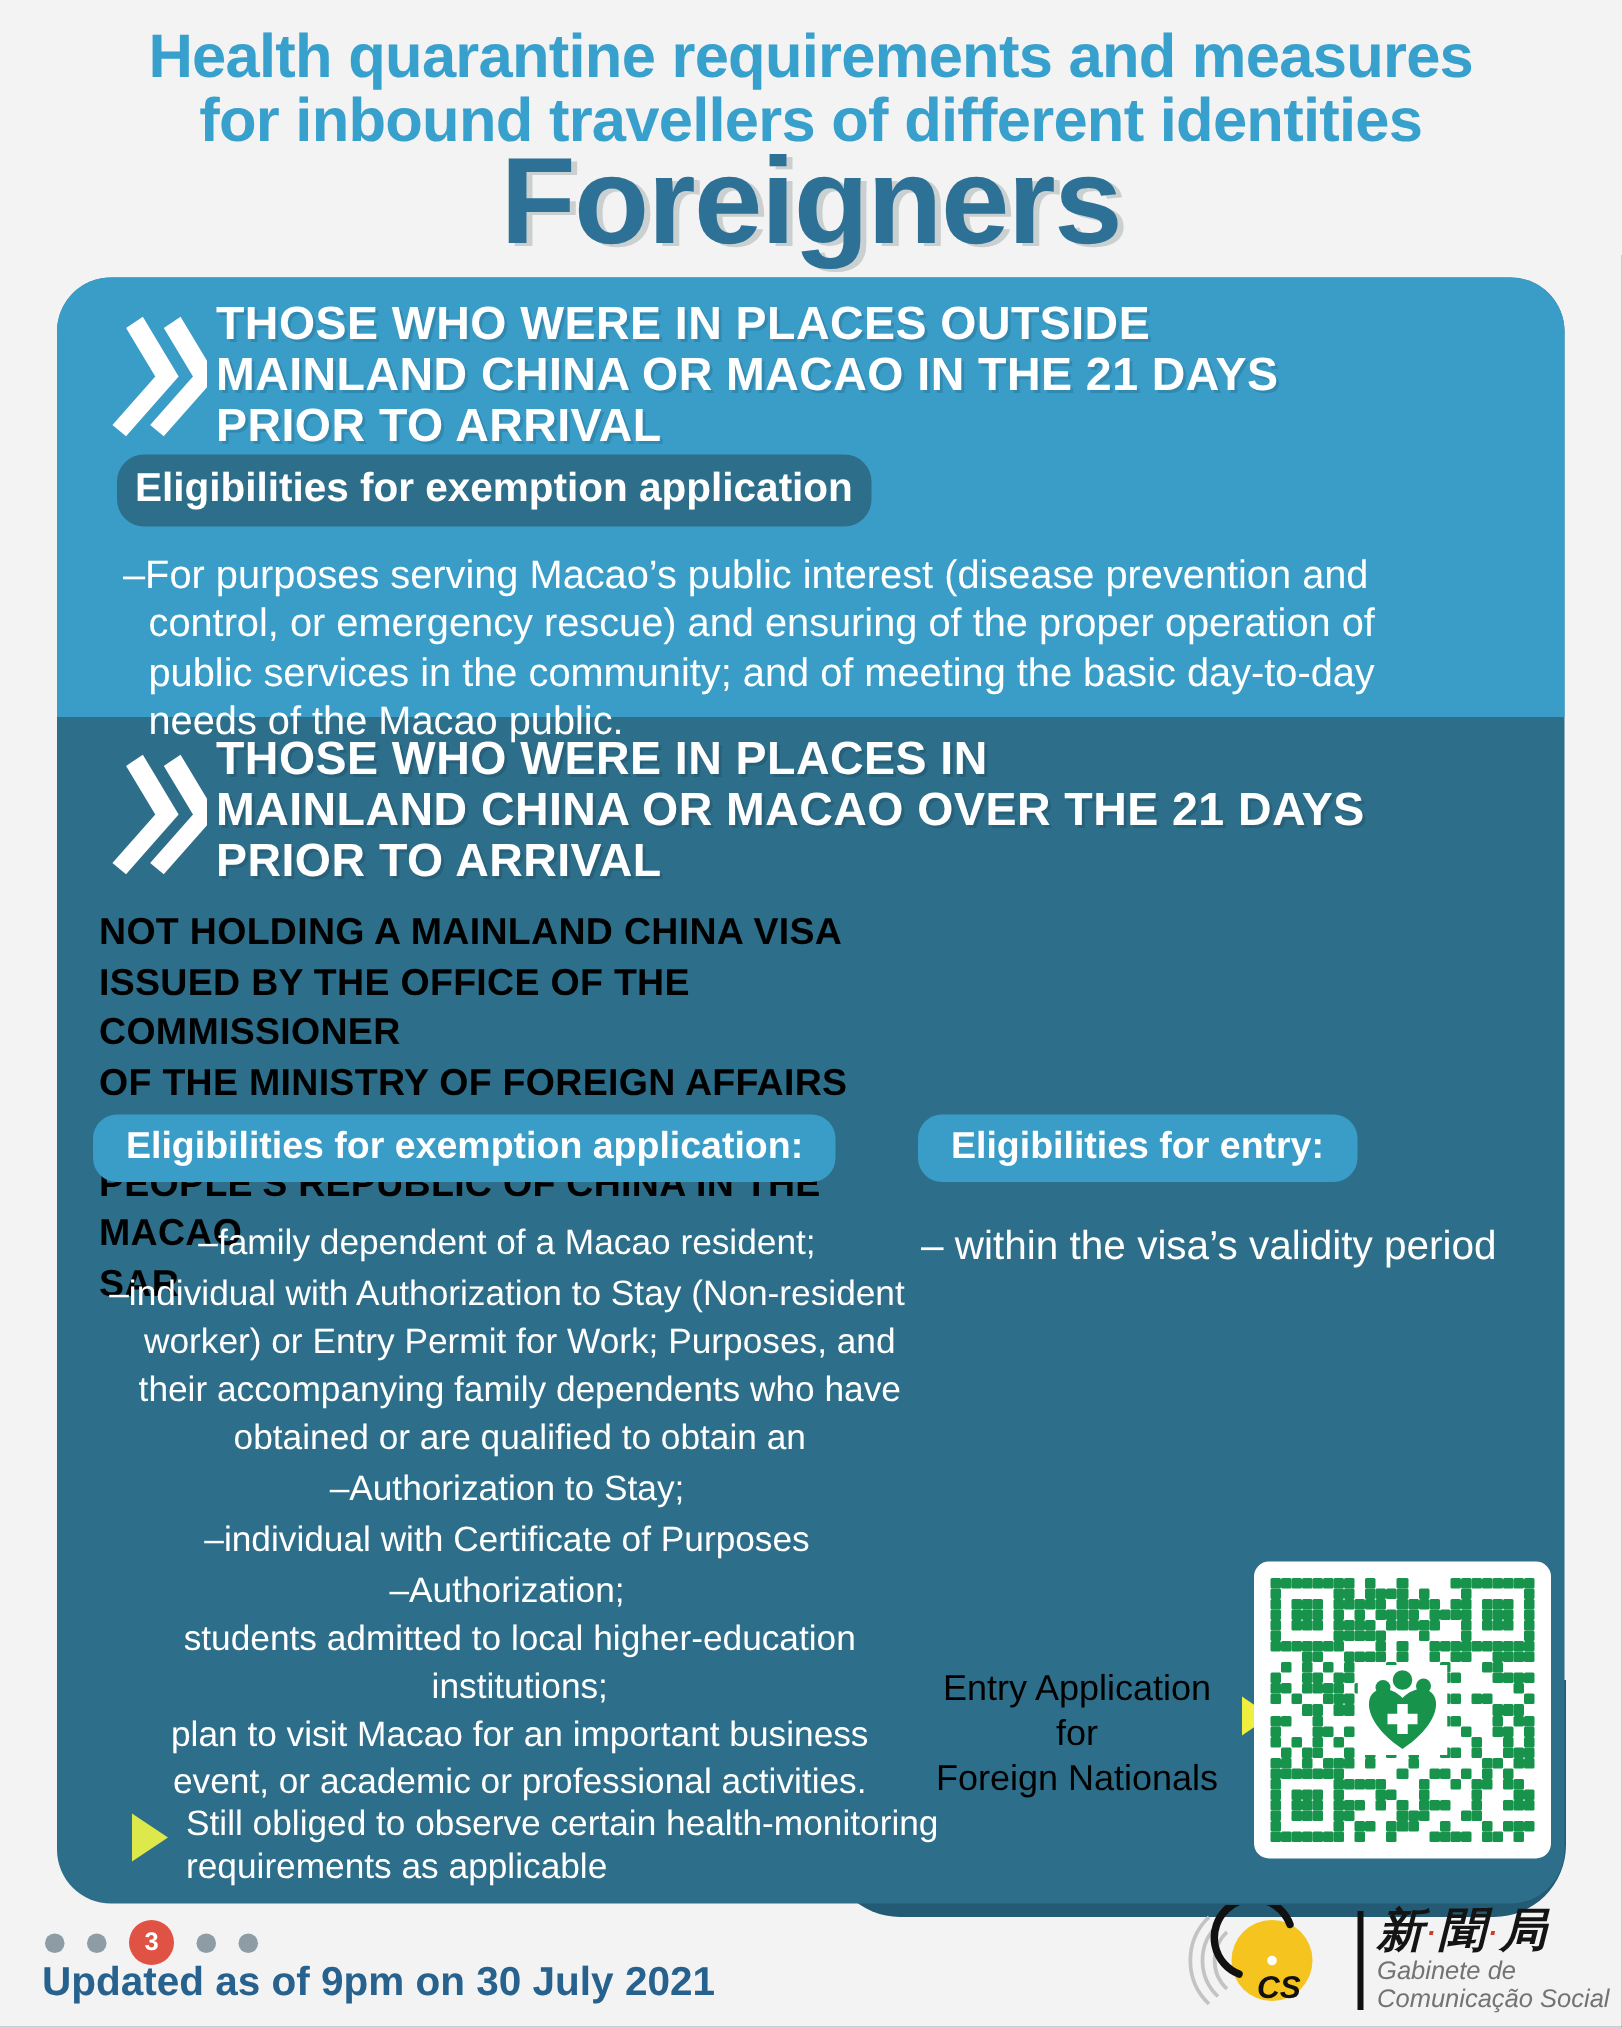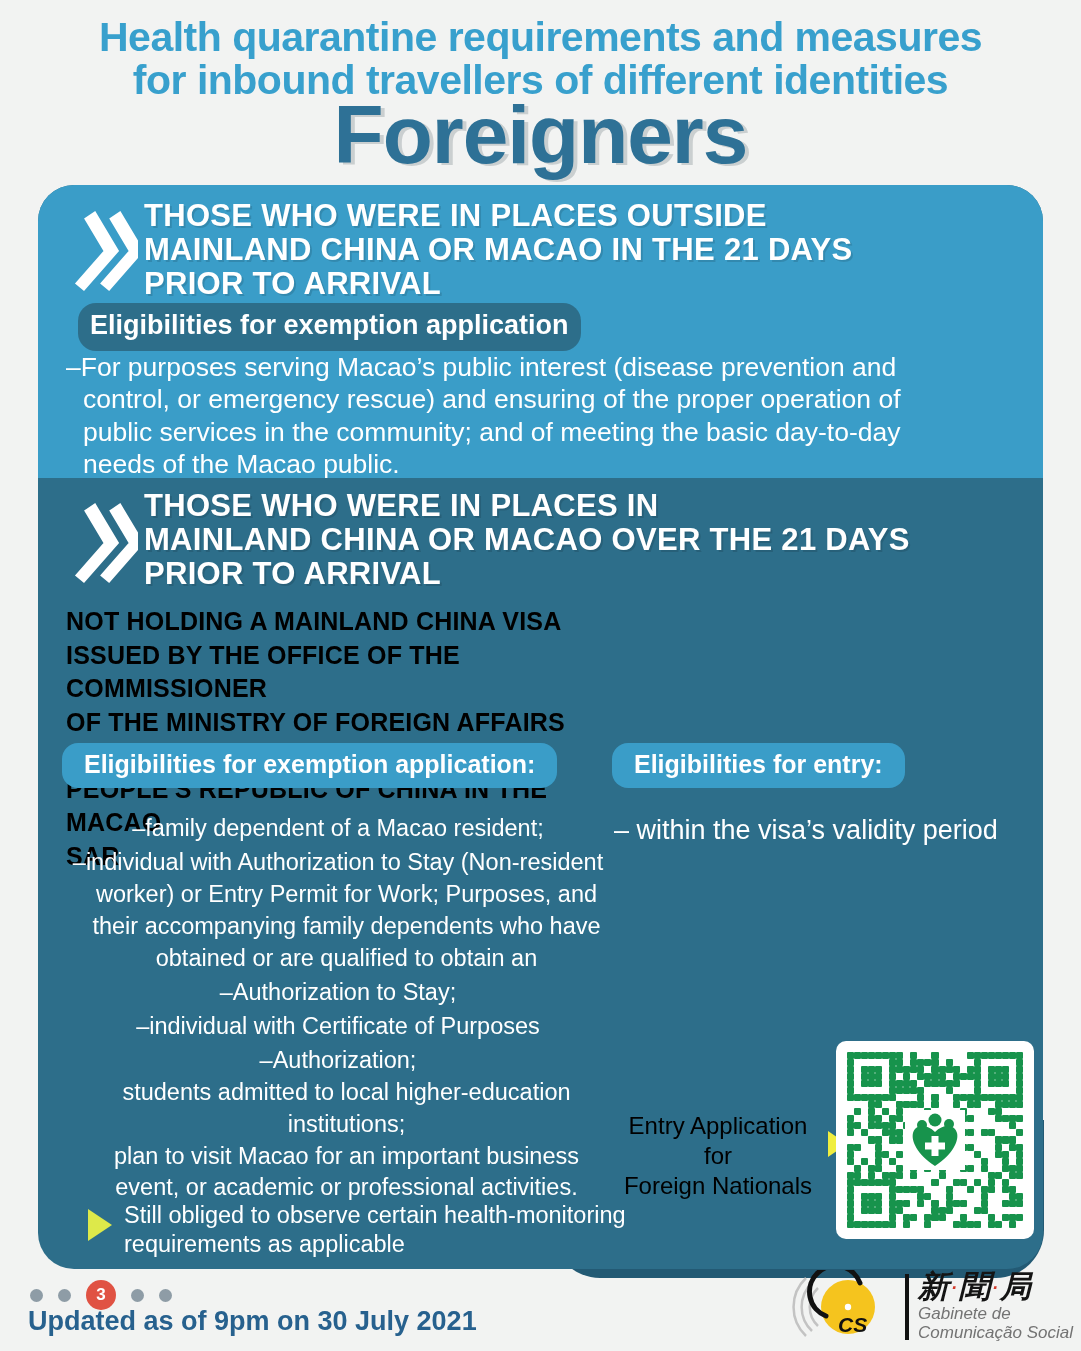--- a/index.html
+++ b/index.html
@@ -33,21 +33,21 @@
   .h2-1{top:14px;}
   .h2-2{top:304px;}
 
   .pill{position:absolute;display:inline-block;color:#fff;font-weight:bold;white-space:nowrap;}
   .pill-dark{left:40px;top:118px;background:#2d6e8a;border-radius:18px;
              font-size:27px;padding:7px 12px 10px;}
   .pill-light{background:#3a9dc8;border-radius:16px;font-size:25px;padding:7px 22px 9px;}
   .pill-left{left:24px;top:558px;}
   .pill-right{left:574px;top:558px;}
 
-  .para1{position:absolute;left:28px;top:166px;width:965px;margin:0;
+  .para1{position:absolute;left:28px;top:166px;width:965px;margin:16px;
          color:#fff;font-size:26.5px;line-height:1.22;}
 
   .colhead{position:absolute;color:#000000;font-size:25px;font-weight:bold;
            line-height:1.34;letter-spacing:0.2px;}
   .colhead-left{left:28px;top:420px;width:525px;}
   .colhead-right{left:570px;top:420px;width:445px;}
 
   .list{position:absolute;left:26px;top:628px;width:548px;color:#fff;
         font-size:23.5px;line-height:1.36;text-align:center;}
   .li{margin:0 0 2px 0;}

